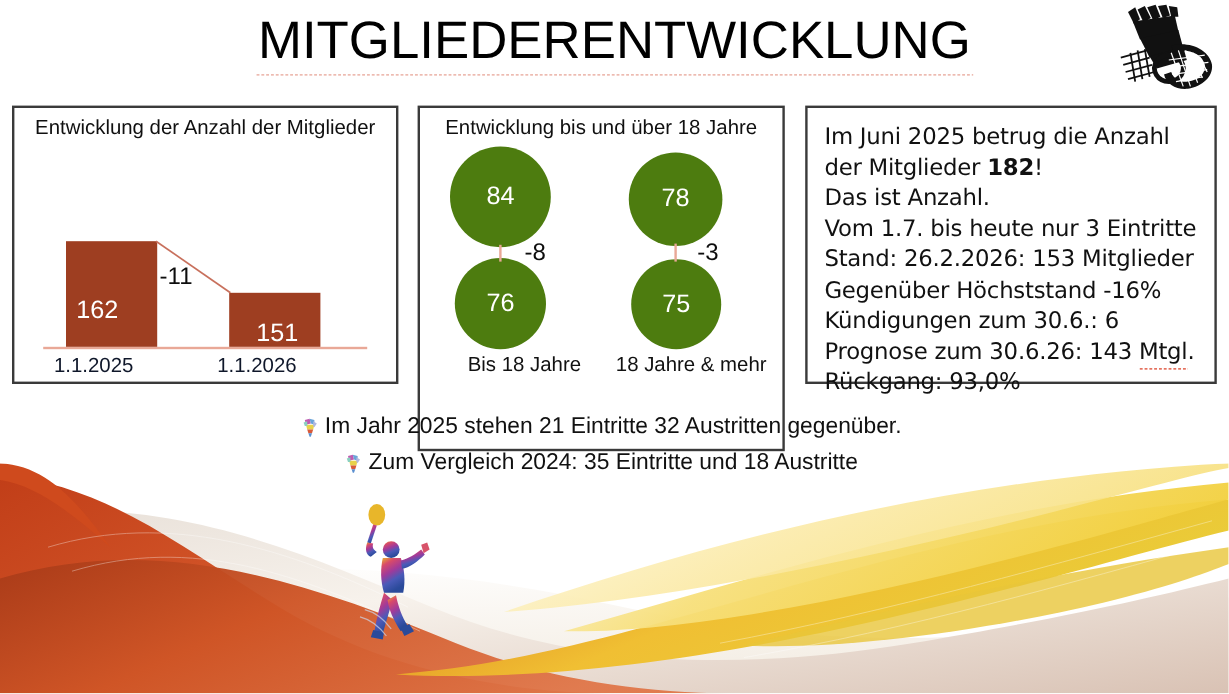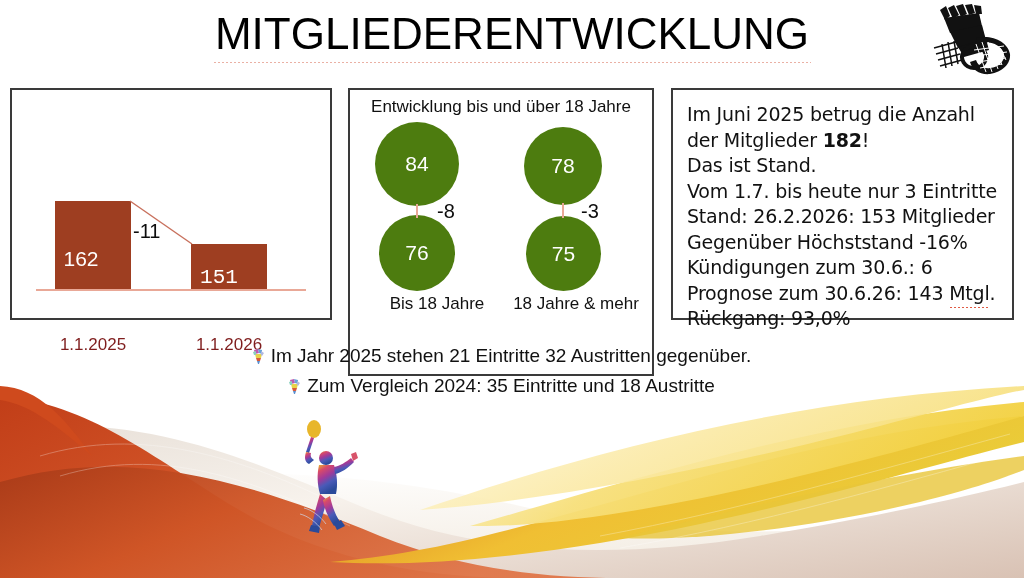--- a/index.html
+++ b/index.html
@@ -50,23 +50,23 @@
   .baseline{
     position:absolute;left:24px;right:24px;top:199px;height:2px;background:#e9a897;
   }
   .bar{position:absolute;background:#9E3E21;}
   .bar1{left:43px;top:111px;width:76px;height:88px;}
   .bar2{left:179px;top:154px;width:76px;height:45px;}
   .bar-val{
     position:absolute;color:#ffffff;font-size:21px;line-height:24px;text-align:center;
   }
   .bar1-val{left:43px;width:52px;top:157px;}
-  .bar2-val{left:169px;width:76px;top:176px;font-family:Liberation Mono, monospace;}
+  .bar2-val{left:181px;width:76px;top:176px;}
   .bar-cat{
-    position:absolute;top:204px;font-size:17px;line-height:22px;text-align:center;color:#7f1d1d;margin-top:40px;
+    position:absolute;top:204px;font-size:17px;line-height:22px;text-align:left;color:#0f172a;
   }
   .bar1-cat{left:33px;width:96px;}
   .bar2-cat{left:169px;width:96px;}
   .delta-line{
     position:absolute;left:118px;top:110px;width:72px;height:46px;overflow:visible;
   }
   .bar-delta{
     position:absolute;left:121px;top:130px;font-size:20px;line-height:22px;
     font-weight:400;color:#0d0d0d;
   }
@@ -171,20 +171,21 @@
         <path d="M84 46 L90 58"></path>
         <path d="M58 48 L88 44"></path>
           <path d="M59 54 L91 50"></path>
         <path d="M61 60 L90 56"></path>
           <path d="M64 66 L86 62"></path>
       </g>
     </svg>
   </div>
 
   <div class="box box-bar">
+    <div class="box-title">Entwicklung der Anzahl der Mitglieder</div>
     <div class="bar-plot">
       <div class="baseline"></div>
 
       <div class="bar bar1"></div>
       <div class="bar-val bar1-val">162</div>
       <div class="bar-cat bar1-cat">1.1.2025</div>
 
       <div class="bar bar2"></div>
       <div class="bar-val bar2-val">151</div>
       <div class="bar-cat bar2-cat">1.1.2026</div>
@@ -210,21 +211,21 @@
       <div class="conn conn2"></div>
       <div class="cdelta cd2">-3</div>
       <div class="clabel cl2">18 Jahre &amp; mehr</div>
     </div>
   </div>
 
   <div class="box box-text">
     <div class="txtbox-inner">
       <div class="ln">Im Juni 2025 betrug die Anzahl</div>
       <div class="ln"><span>der Mitglieder </span><b>182</b><span>!</span></div>
-      <div class="ln">Das ist Stand.</div>
+      <div class="ln">Das ist Anzahl.</div>
       <div class="ln">Vom 1.7. bis heute nur 3 Eintritte</div>
       <div class="ln">Stand: 26.2.2026: 153 Mitglieder</div>
       <div class="ln">Gegenüber Höchststand -16%</div>
       <div class="ln">Kündigungen zum 30.6.: 6</div>
       <div class="ln"><span>Prognose zum 30.6.26: 143 </span><span class="sq">Mtgl</span><span>.</span></div>
       <div class="ln">Rückgang: 93,0%</div>
     </div>
   </div>
 
   <div class="bullets">

